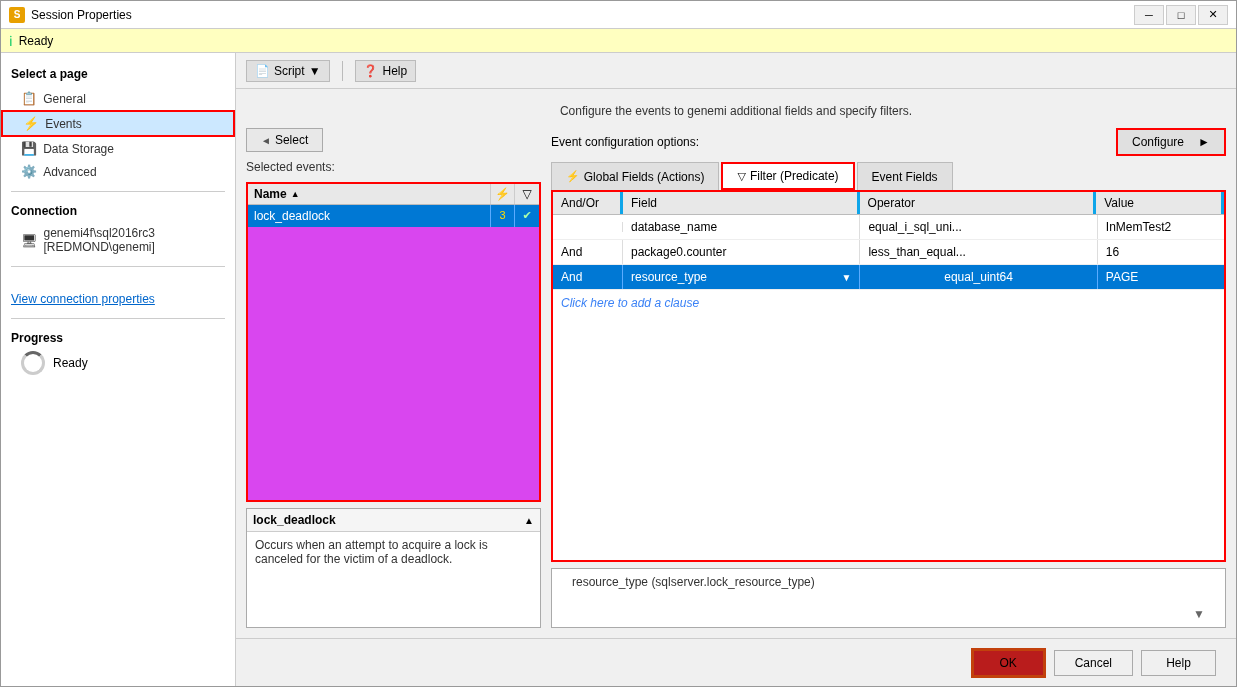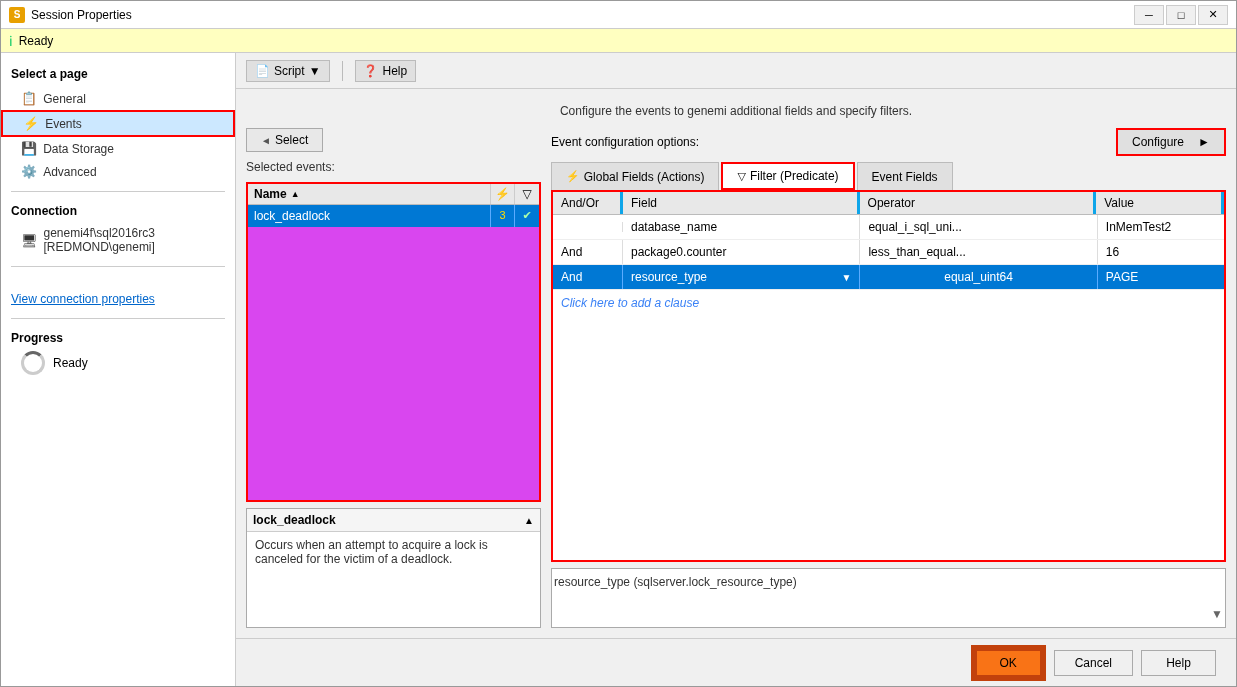--- a/index.html
+++ b/index.html
@@ -98,25 +98,25 @@
     .config-cell-andor { width: 70px; border-right: 1px solid #ddd; }
     .config-cell-field { flex: 2; border-right: 1px solid #ddd; display: flex; align-items: center; gap: 4px; }
     .config-cell-op { flex: 2; border-right: 1px solid #ddd; }
     .config-cell-val { flex: 1; }
     .config-row.highlighted .config-cell-andor { border-right-color: #5aabff; }
     .config-row.highlighted .config-cell-field { border-right-color: #5aabff; }
     .config-row.highlighted .config-cell-op { border-right-color: #5aabff; text-align: center; }
 
     .config-add-clause { padding: 6px 8px; font-size: 12px; color: #3b82f6; font-style: italic; cursor: pointer; }
 
-    .resource-desc-panel { border: 1px solid #aaa; background: #fff; margin-top: 6px; min-height: 60px; max-height: 80px; padding: 6px 2px; font-size: 12px; color: #333; display: flex; flex-direction: column; justify-content: space-between; }
+    .resource-desc-panel { border: 1px solid #aaa; background: #fff; margin-top: 6px; min-height: 60px; max-height: 80px; padding: 6px 20px; font-size: 12px; color: #333; display: flex; flex-direction: column; justify-content: space-between; }
 
     .bottom-bar { background: #f0f0f0; border-top: 1px solid #ccc; padding: 8px 20px; display: flex; justify-content: flex-end; gap: 8px; height: 48px; align-items: center; }
     .bottom-btn { padding: 5px 20px; font-size: 12px; border: 1px solid #aaa; background: #f0f0f0; cursor: pointer; min-width: 75px; }
-    .bottom-btn.primary { background: #f97316; border: 6px solid #c2410c; color: #000; }
+    .bottom-btn.primary { background: #b91c1c; border: 3px solid #c2410c; color: #000; }
 
     .events-table-border { border: 2px solid red !important; }
   </style>
 </head>
 <body>
 
 <div class="window">
 
   <div class="title-bar">
     <div class="title-bar-left">

